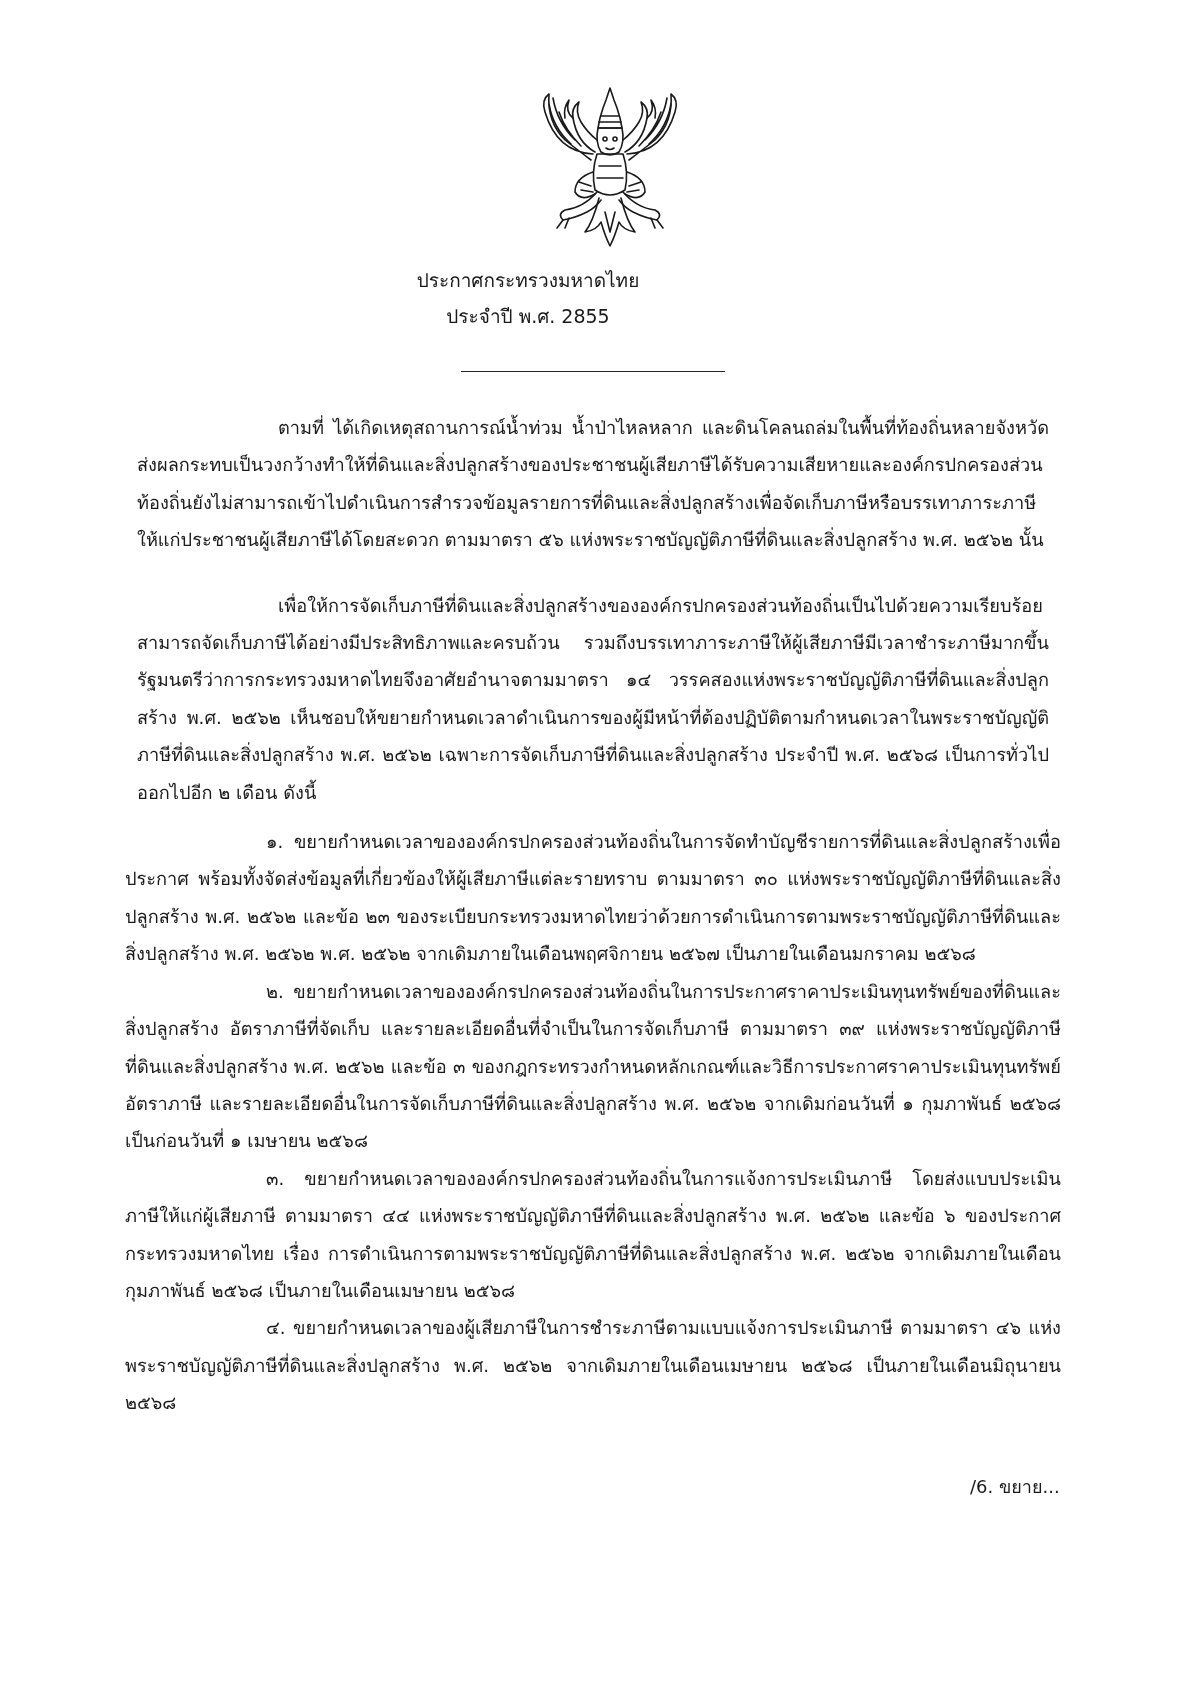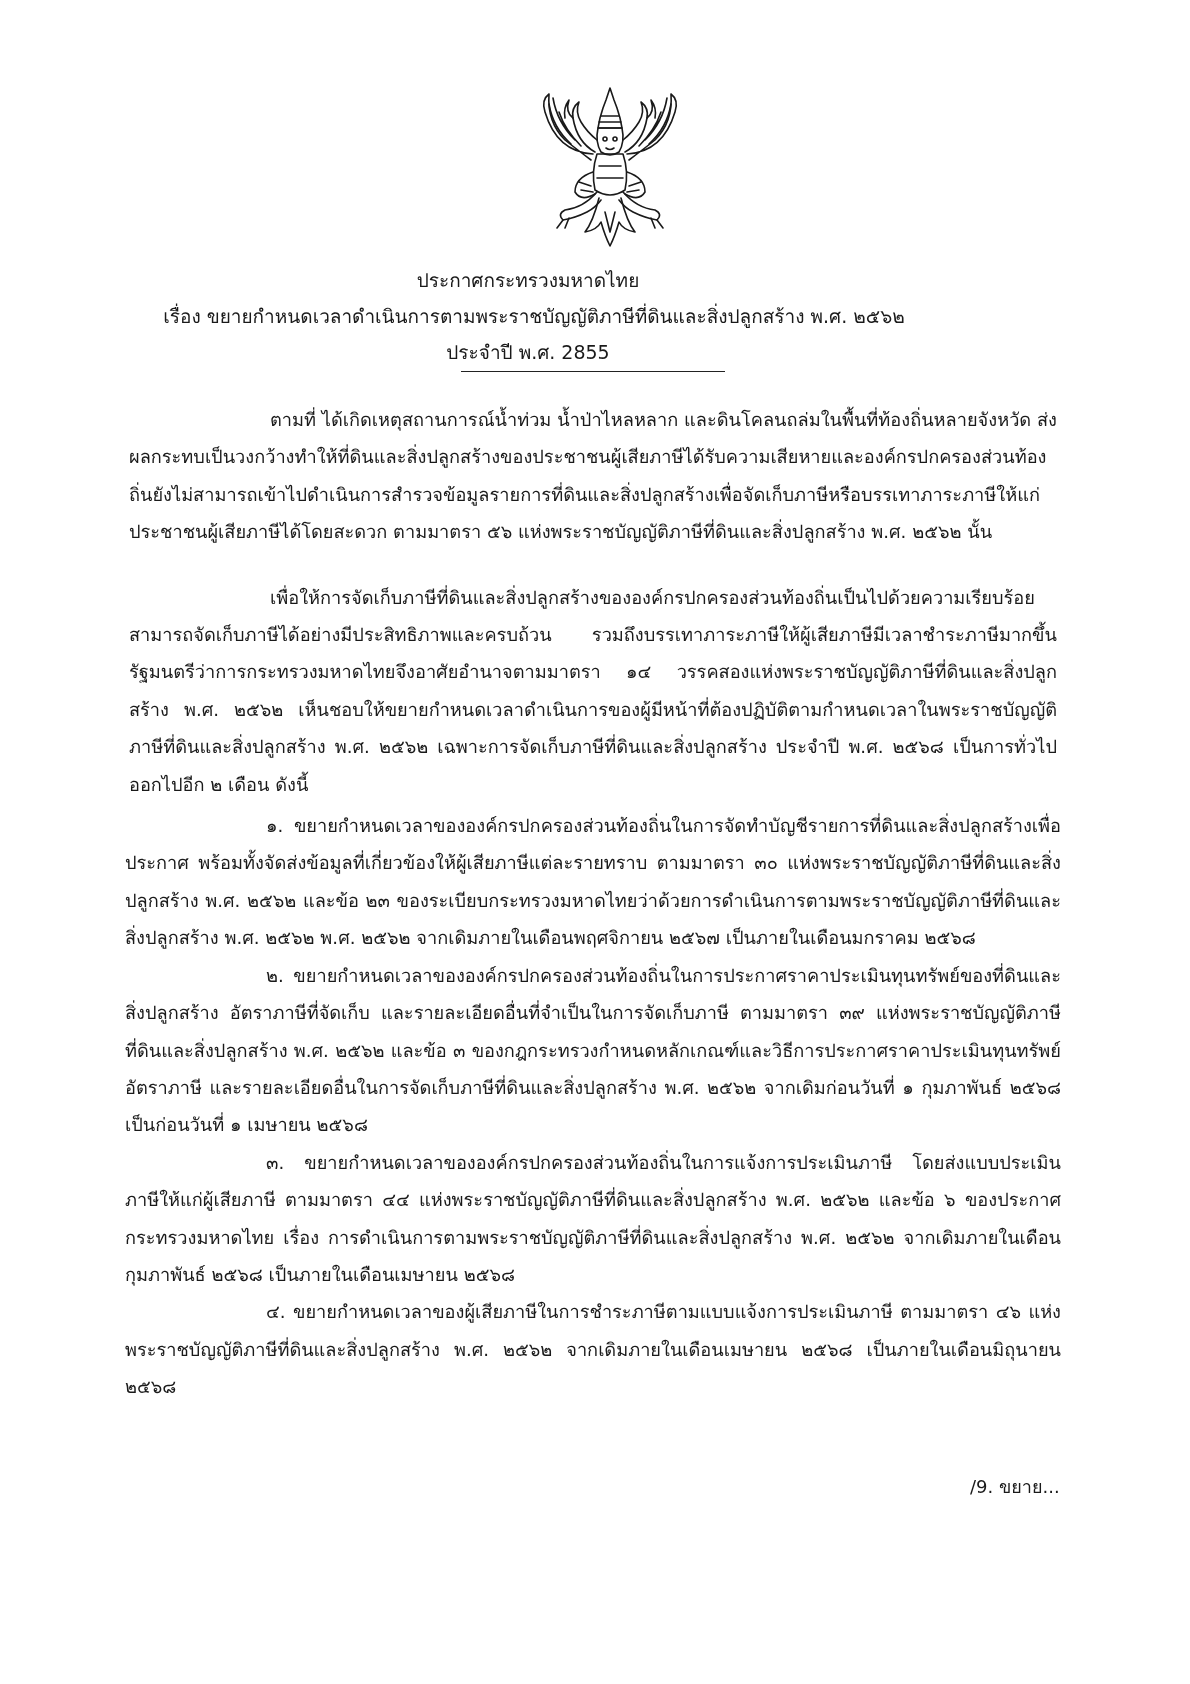--- a/index.html
+++ b/index.html
@@ -56,21 +56,21 @@
     .body-text {
       position: absolute;
       left: 125px;
       width: 936px;
       font-size: 18.2px;
       line-height: 37.4px;
       text-align: justify;
       text-align-last: left;
     }
     .para {
-      margin: 4px;
+      margin: 12px;
       text-indent: 141px;
     }
     .para.gap-after {
       margin-bottom: 28px;
     }
     .item {
       margin: 0;
       text-indent: 141px;
     }
     .continue {
@@ -122,30 +122,29 @@
         <path d="M28 138 L22 146 M34 136 L30 146 M122 138 L128 146 M116 136 L120 146"></path>
 
         <path d="M64 116 Q58 140 50 150 Q62 148 66 140 Q70 154 75 164 Q80 154 84 140 Q88 148 100 150 Q92 140 86 116"></path>
         <path d="M70 130 L75 150 L80 130"></path>
       </g>
     </svg>
   </div>
 
   <div class="header">
     <span class="line">ประกาศกระทรวงมหาดไทย</span>
-    <span class="line subject">เรื่อง ขยายกำหนดเวลาดำเนินการตามพระราชบัญญัติภาษีที่ดินและสิ่งปลูกสร้าง พ.ศ. ๒๕๖๒</span>
     <span class="line">ประจำปี พ.ศ. 2855</span>
   </div>
 
   <div class="divider"></div>
 
   <div class="body-text" style="top: 397px;">
     <p class="para gap-after">ตามที่ ได้เกิดเหตุสถานการณ์น้ำท่วม น้ำป่าไหลหลาก และดินโคลนถล่มในพื้นที่ท้องถิ่นหลายจังหวัด ส่งผลกระทบเป็นวงกว้างทำให้ที่ดินและสิ่งปลูกสร้างของประชาชนผู้เสียภาษีได้รับความเสียหายและองค์กรปกครองส่วนท้องถิ่นยังไม่สามารถเข้าไปดำเนินการสำรวจข้อมูลรายการที่ดินและสิ่งปลูกสร้างเพื่อจัดเก็บภาษีหรือบรรเทาภาระภาษีให้แก่ประชาชนผู้เสียภาษีได้โดยสะดวก ตามมาตรา ๕๖ แห่งพระราชบัญญัติภาษีที่ดินและสิ่งปลูกสร้าง พ.ศ. ๒๕๖๒ นั้น</p>
     <p class="para">เพื่อให้การจัดเก็บภาษีที่ดินและสิ่งปลูกสร้างขององค์กรปกครองส่วนท้องถิ่นเป็นไปด้วยความเรียบร้อย สามารถจัดเก็บภาษีได้อย่างมีประสิทธิภาพและครบถ้วน รวมถึงบรรเทาภาระภาษีให้ผู้เสียภาษีมีเวลาชำระภาษีมากขึ้น รัฐมนตรีว่าการกระทรวงมหาดไทยจึงอาศัยอำนาจตามมาตรา ๑๔ วรรคสองแห่งพระราชบัญญัติภาษีที่ดินและสิ่งปลูกสร้าง พ.ศ. ๒๕๖๒ เห็นชอบให้ขยายกำหนดเวลาดำเนินการของผู้มีหน้าที่ต้องปฏิบัติตามกำหนดเวลาในพระราชบัญญัติภาษีที่ดินและสิ่งปลูกสร้าง พ.ศ. ๒๕๖๒ เฉพาะการจัดเก็บภาษีที่ดินและสิ่งปลูกสร้าง ประจำปี พ.ศ. ๒๕๖๘ เป็นการทั่วไป ออกไปอีก ๒ เดือน ดังนี้</p>
     <p class="item">๑. ขยายกำหนดเวลาขององค์กรปกครองส่วนท้องถิ่นในการจัดทำบัญชีรายการที่ดินและสิ่งปลูกสร้างเพื่อประกาศ พร้อมทั้งจัดส่งข้อมูลที่เกี่ยวข้องให้ผู้เสียภาษีแต่ละรายทราบ ตามมาตรา ๓๐ แห่งพระราชบัญญัติภาษีที่ดินและสิ่งปลูกสร้าง พ.ศ. ๒๕๖๒ และข้อ ๒๓ ของระเบียบกระทรวงมหาดไทยว่าด้วยการดำเนินการตามพระราชบัญญัติภาษีที่ดินและสิ่งปลูกสร้าง พ.ศ. ๒๕๖๒ พ.ศ. ๒๕๖๒ จากเดิมภายในเดือนพฤศจิกายน ๒๕๖๗ เป็นภายในเดือนมกราคม ๒๕๖๘</p>
     <p class="item">๒. ขยายกำหนดเวลาขององค์กรปกครองส่วนท้องถิ่นในการประกาศราคาประเมินทุนทรัพย์ของที่ดินและสิ่งปลูกสร้าง อัตราภาษีที่จัดเก็บ และรายละเอียดอื่นที่จำเป็นในการจัดเก็บภาษี ตามมาตรา ๓๙ แห่งพระราชบัญญัติภาษีที่ดินและสิ่งปลูกสร้าง พ.ศ. ๒๕๖๒ และข้อ ๓ ของกฎกระทรวงกำหนดหลักเกณฑ์และวิธีการประกาศราคาประเมินทุนทรัพย์ อัตราภาษี และรายละเอียดอื่นในการจัดเก็บภาษีที่ดินและสิ่งปลูกสร้าง พ.ศ. ๒๕๖๒ จากเดิมก่อนวันที่ ๑ กุมภาพันธ์ ๒๕๖๘ เป็นก่อนวันที่ ๑ เมษายน ๒๕๖๘</p>
     <p class="item">๓. ขยายกำหนดเวลาขององค์กรปกครองส่วนท้องถิ่นในการแจ้งการประเมินภาษี โดยส่งแบบประเมินภาษีให้แก่ผู้เสียภาษี ตามมาตรา ๔๔ แห่งพระราชบัญญัติภาษีที่ดินและสิ่งปลูกสร้าง พ.ศ. ๒๕๖๒ และข้อ ๖ ของประกาศกระทรวงมหาดไทย เรื่อง การดำเนินการตามพระราชบัญญัติภาษีที่ดินและสิ่งปลูกสร้าง พ.ศ. ๒๕๖๒ จากเดิมภายในเดือนกุมภาพันธ์ ๒๕๖๘ เป็นภายในเดือนเมษายน ๒๕๖๘</p>
     <p class="item">๔. ขยายกำหนดเวลาของผู้เสียภาษีในการชำระภาษีตามแบบแจ้งการประเมินภาษี ตามมาตรา ๔๖ แห่งพระราชบัญญัติภาษีที่ดินและสิ่งปลูกสร้าง พ.ศ. ๒๕๖๒ จากเดิมภายในเดือนเมษายน ๒๕๖๘ เป็นภายในเดือนมิถุนายน ๒๕๖๘</p>
   </div>
 
-  <div class="continue">/9. ขยาย...</div>
+  <div class="continue">/6. ขยาย...</div>
 
 </div>
 
 </body></html>

